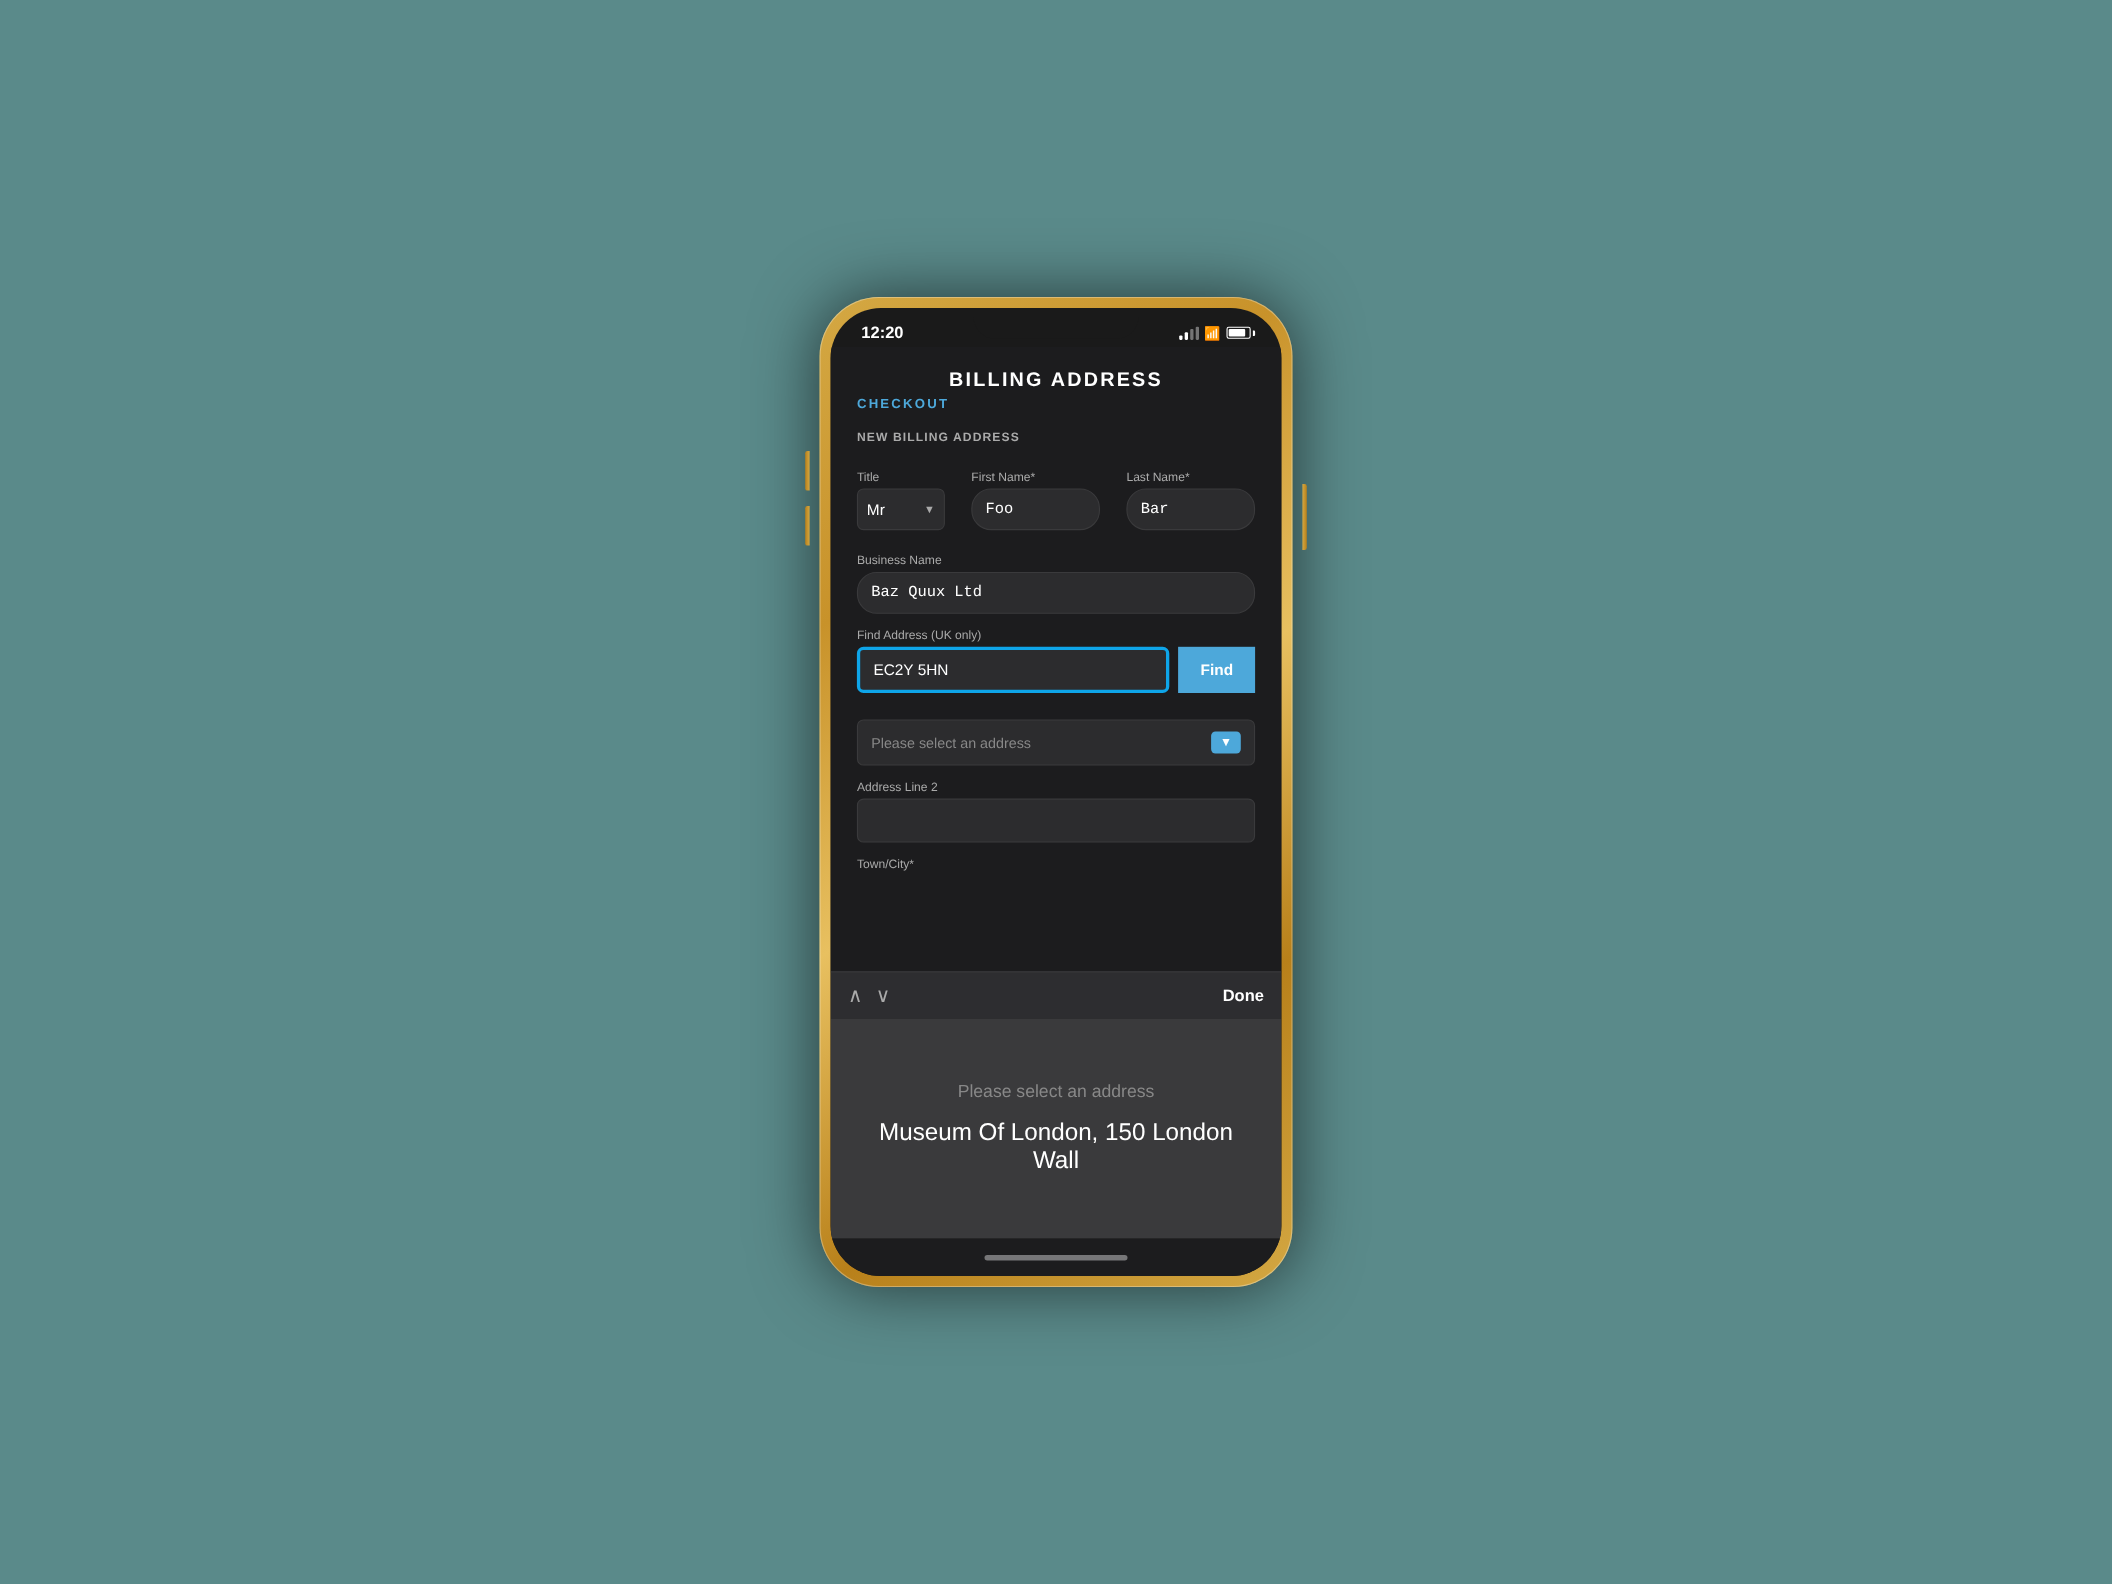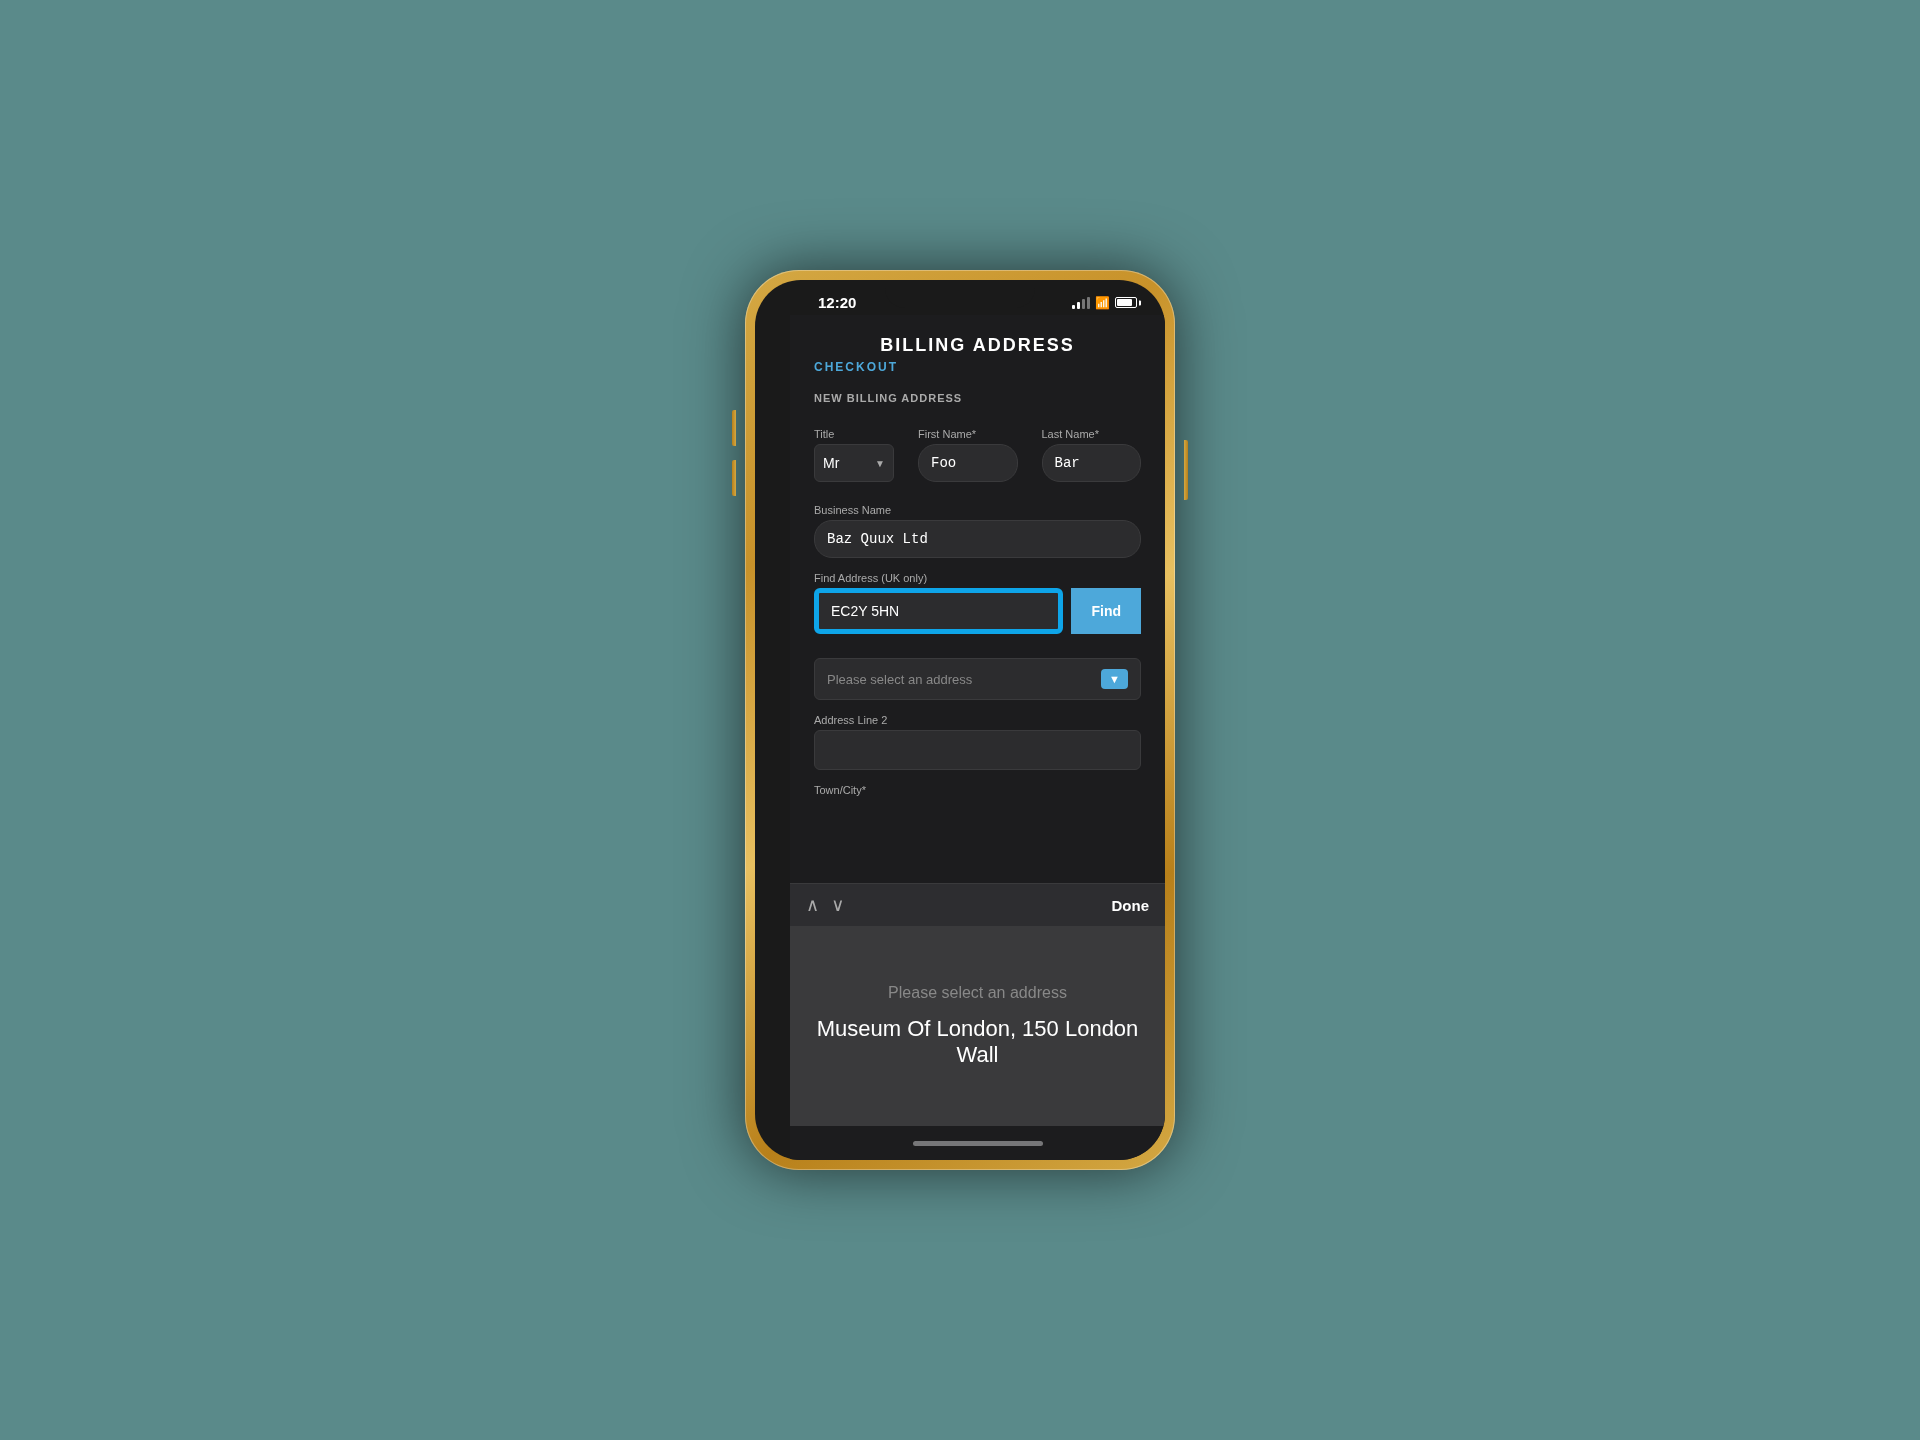--- a/index.html
+++ b/index.html
@@ -26,21 +26,20 @@
 
     .phone-inner {
       width: 100%;
       height: 100%;
       background: #1a1a1a;
       border-radius: 46px;
       overflow: hidden;
       position: relative;
       display: flex;
       flex-direction: column;
-      padding-left: 35px;
     }
 
     
     .notch {
       position: absolute;
       top: 0;
       left: 50%;
       transform: translateX(-50%);
       width: 150px;
       height: 28px;
@@ -222,21 +221,21 @@
 
     .find-row {
       display: flex;
       gap: 8px;
       margin-bottom: 10px;
     }
 
     .find-input {
       flex: 1;
       background: #2c2c2e;
-      border: 5px solid #0ea5e9;
+      border: 3px solid #0ea5e9;
       border-radius: 6px;
       color: white;
       font-size: 14px;
       padding: 10px 12px;
     }
 
     .find-button {
       background: #4da8da;
       border: none;
       border-radius: 0;

